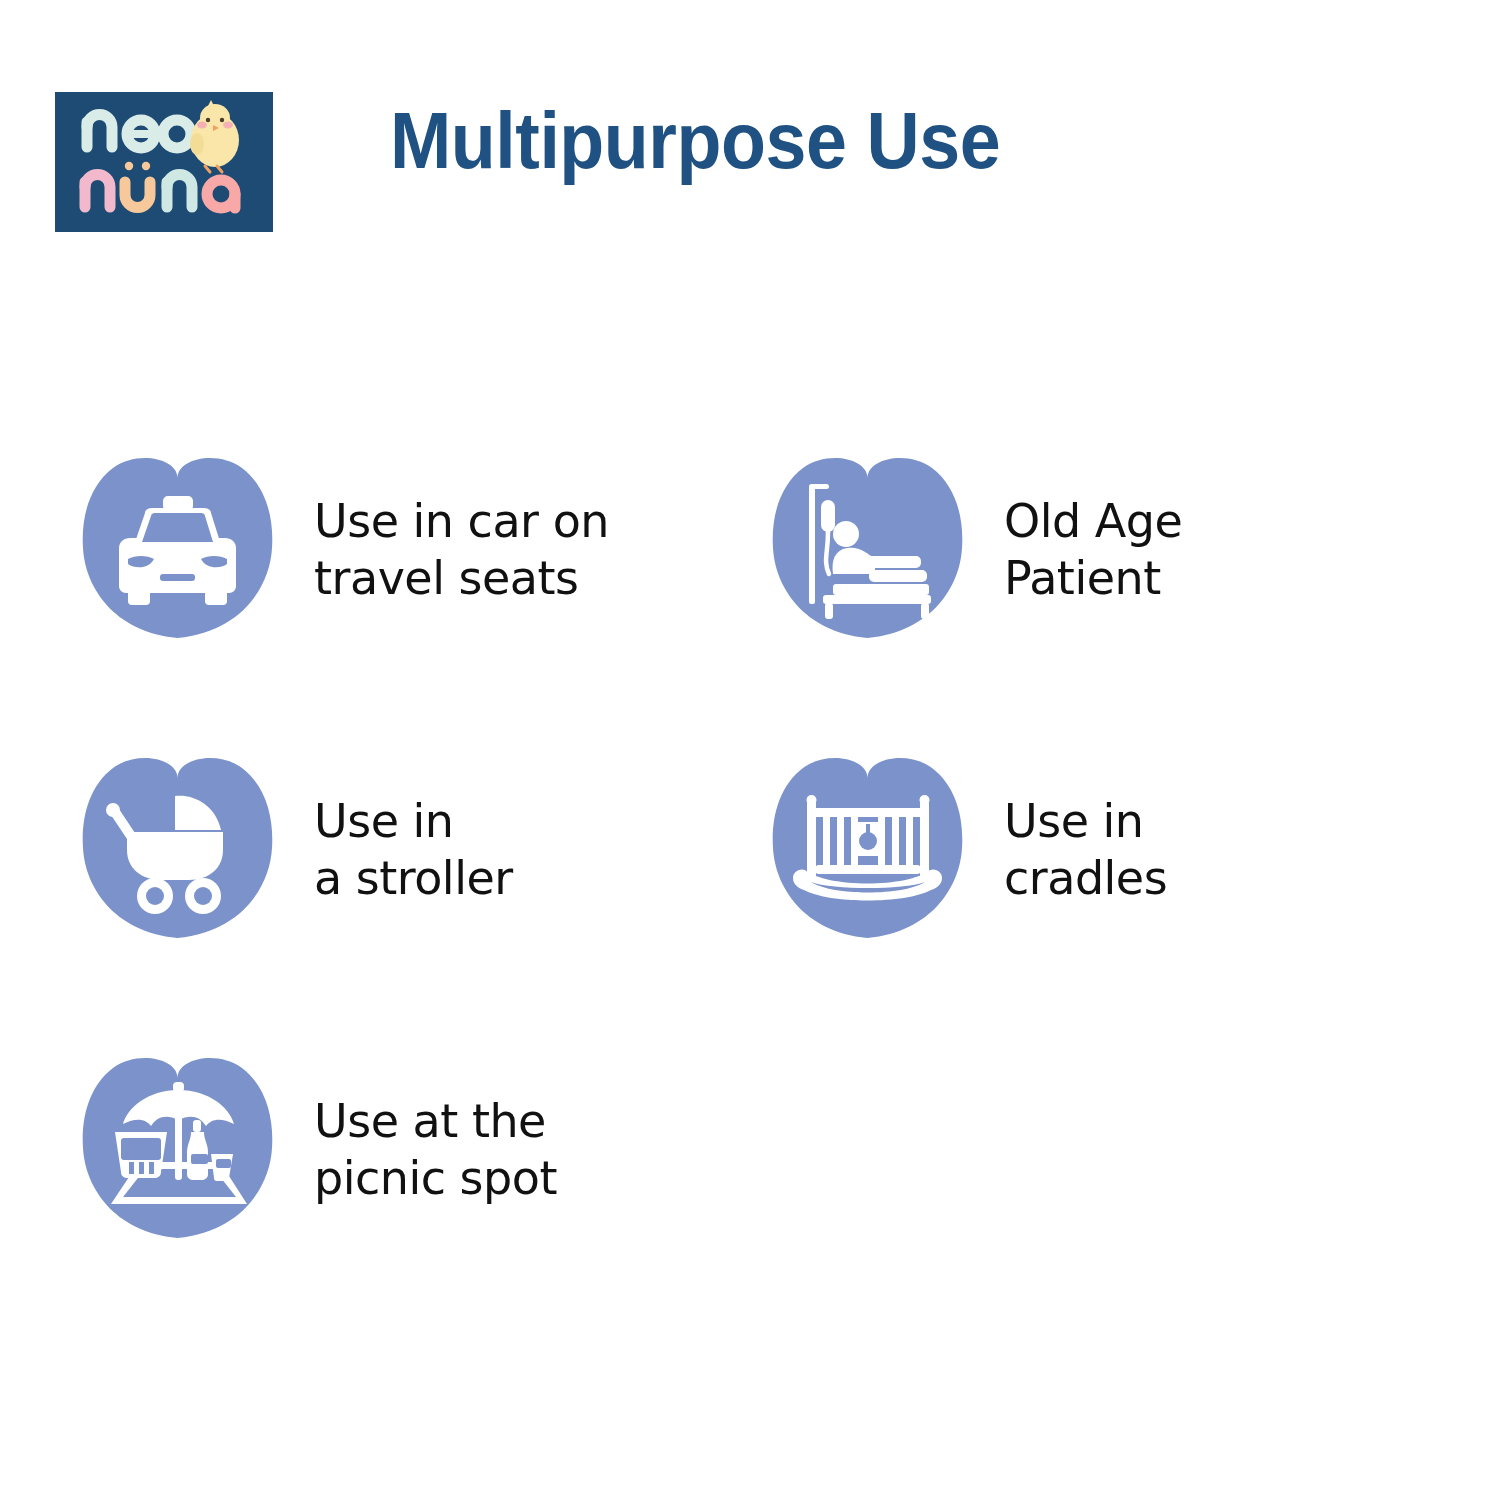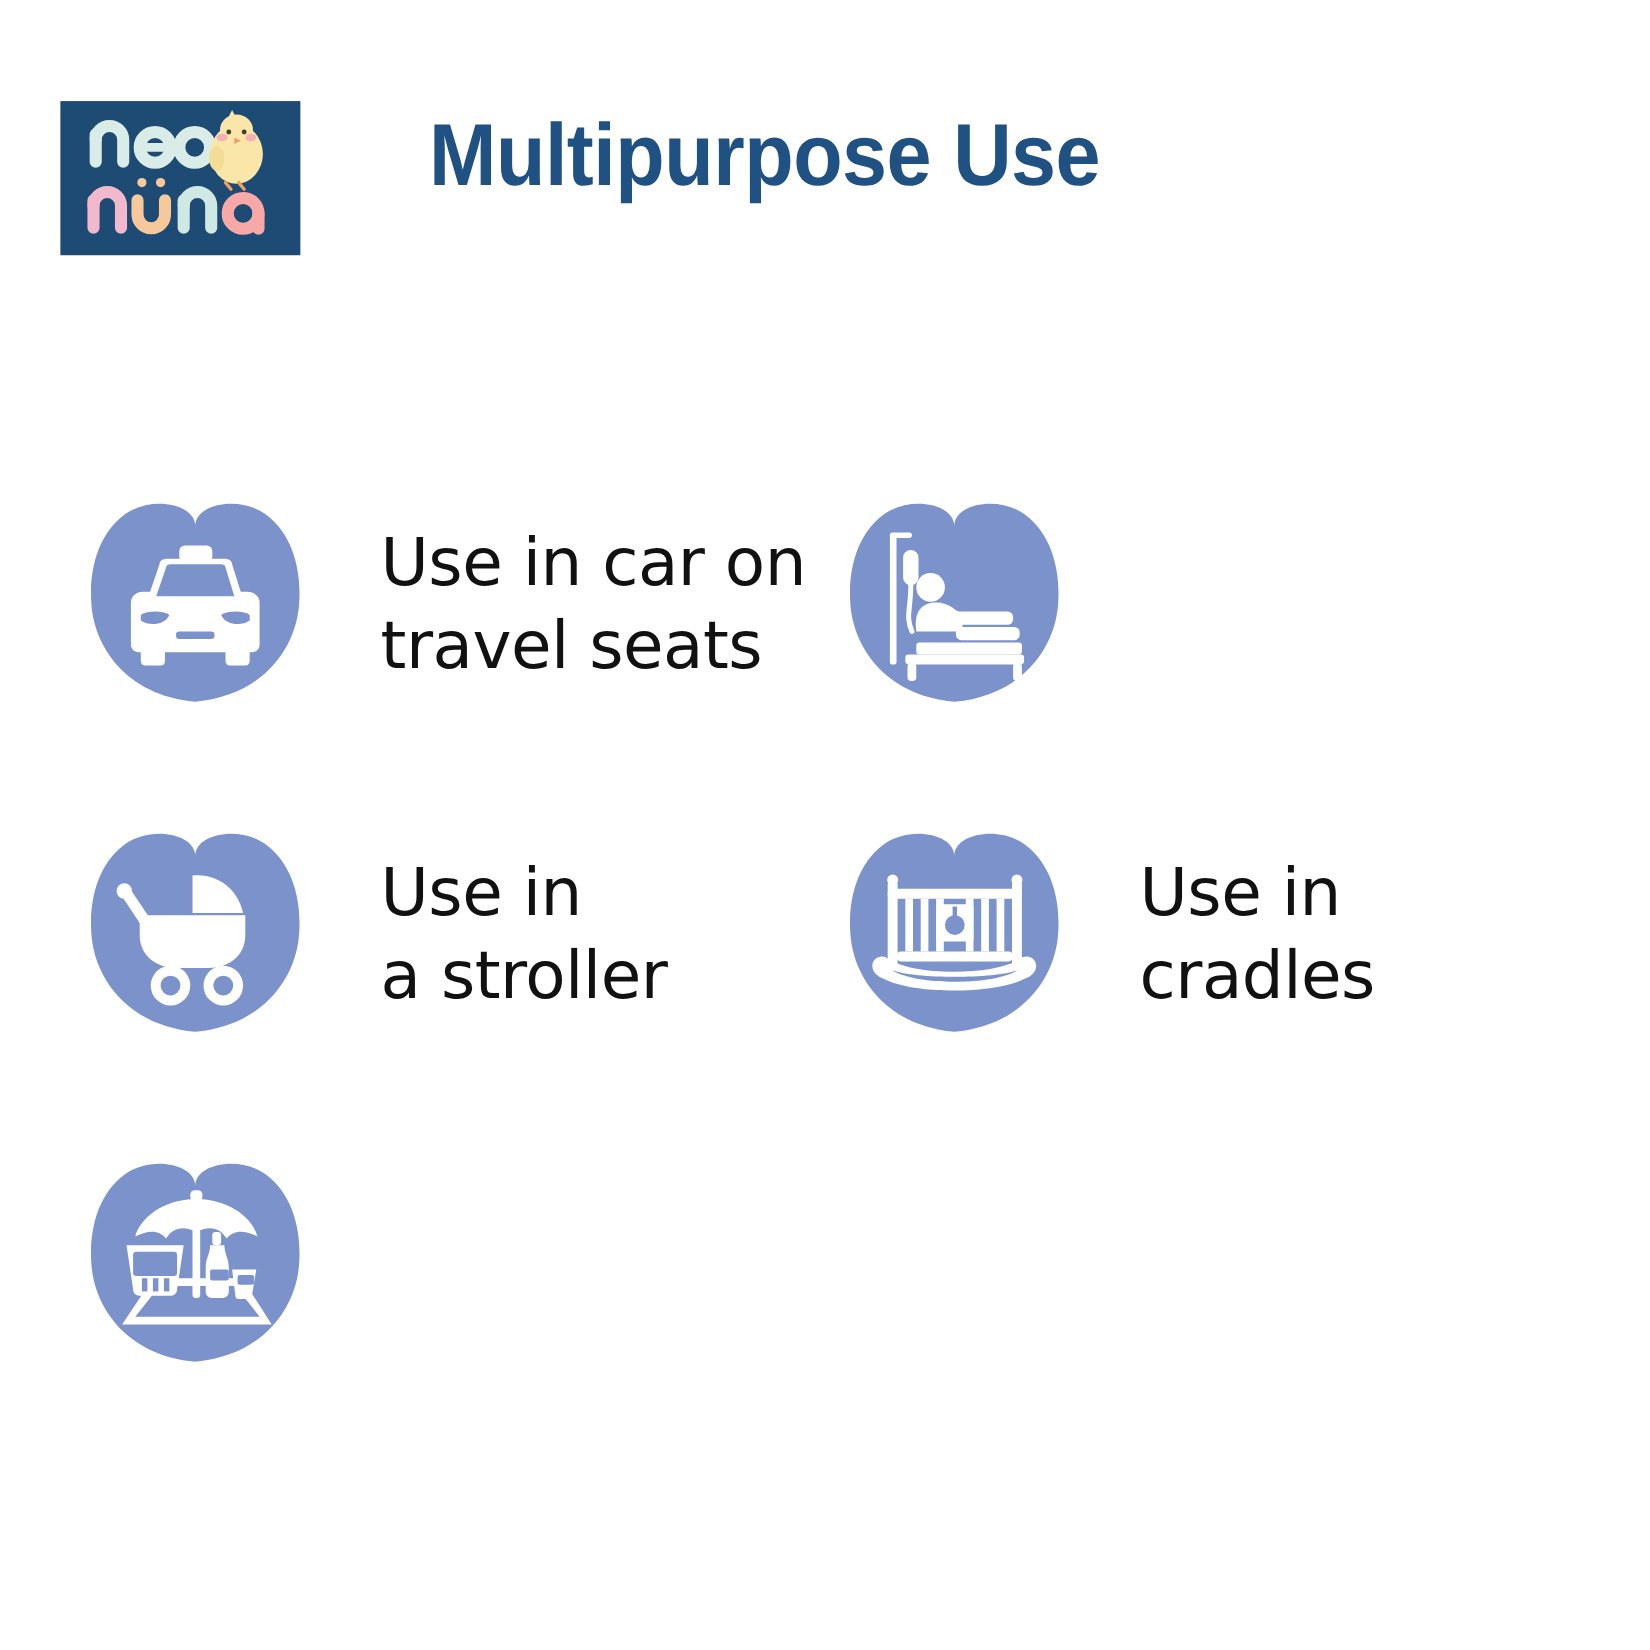--- a/index.html
+++ b/index.html
@@ -75,27 +75,26 @@
   .blob {
     position: relative;
     width: 205px;
     height: 188px;
     flex: 0 0 205px;
   }
   .blob-svg { display: block; width: 205px; height: 188px; }
 
   .feature-label {
     font-family: "DejaVu Sans", sans-serif;
-    font-size: 60px;
+    font-size: 46px;
     line-height: 1.25;
     color: #111111;
     letter-spacing: -0.5px;
     white-space: pre-line;
     font-weight: 400;
-    margin-left: 32px;
   }
 </style>
 </head>
 <body>
 
 <div class="header">
 
   <div class="logo-box">
     <svg class="logo-svg" viewBox="0 0 218 140">
       <rect x="0" y="0" width="218" height="140" fill="#1d4b74"></rect>
@@ -219,20 +218,22 @@
           <rect x="104" y="100" width="52" height="12" rx="5"></rect>
           <rect x="104" y="114" width="58" height="12" rx="5"></rect>
           <rect x="68" y="128" width="96" height="11" rx="3"></rect>
 
           <rect x="58" y="139" width="108" height="9" rx="3"></rect>
           <rect x="60" y="147" width="8" height="16" rx="3"></rect>
           <rect x="156" y="147" width="8" height="16" rx="3"></rect>
         </g>
       </svg>
     </div>
+    <div class="feature-label">Old Age
+Patient</div>
   </div>
 
   <div class="feature">
     <div class="blob">
       <svg class="blob-svg" viewBox="0 0 205 188">
         <path d="M102.5 22
                  C 102.5 2, 62 -6, 38 12
                  C 14 30, 6 62, 8 92
                  C 10 130, 38 176, 102.5 182
                  C 167 176, 195 130, 197 92
@@ -354,15 +355,17 @@
           <rect x="54" y="106" width="5" height="12"></rect>
           <rect x="64" y="106" width="5" height="12"></rect>
           <rect x="74" y="106" width="5" height="12"></rect>
 
           <rect x="116" y="98" width="17" height="10" rx="2"></rect>
 
           <rect x="141" y="103" width="15" height="9" rx="2"></rect>
         </g>
       </svg>
     </div>
+    <div class="feature-label">Use at the
+picnic spot</div>
   </div>
 
 </div>
 
 </body></html>

